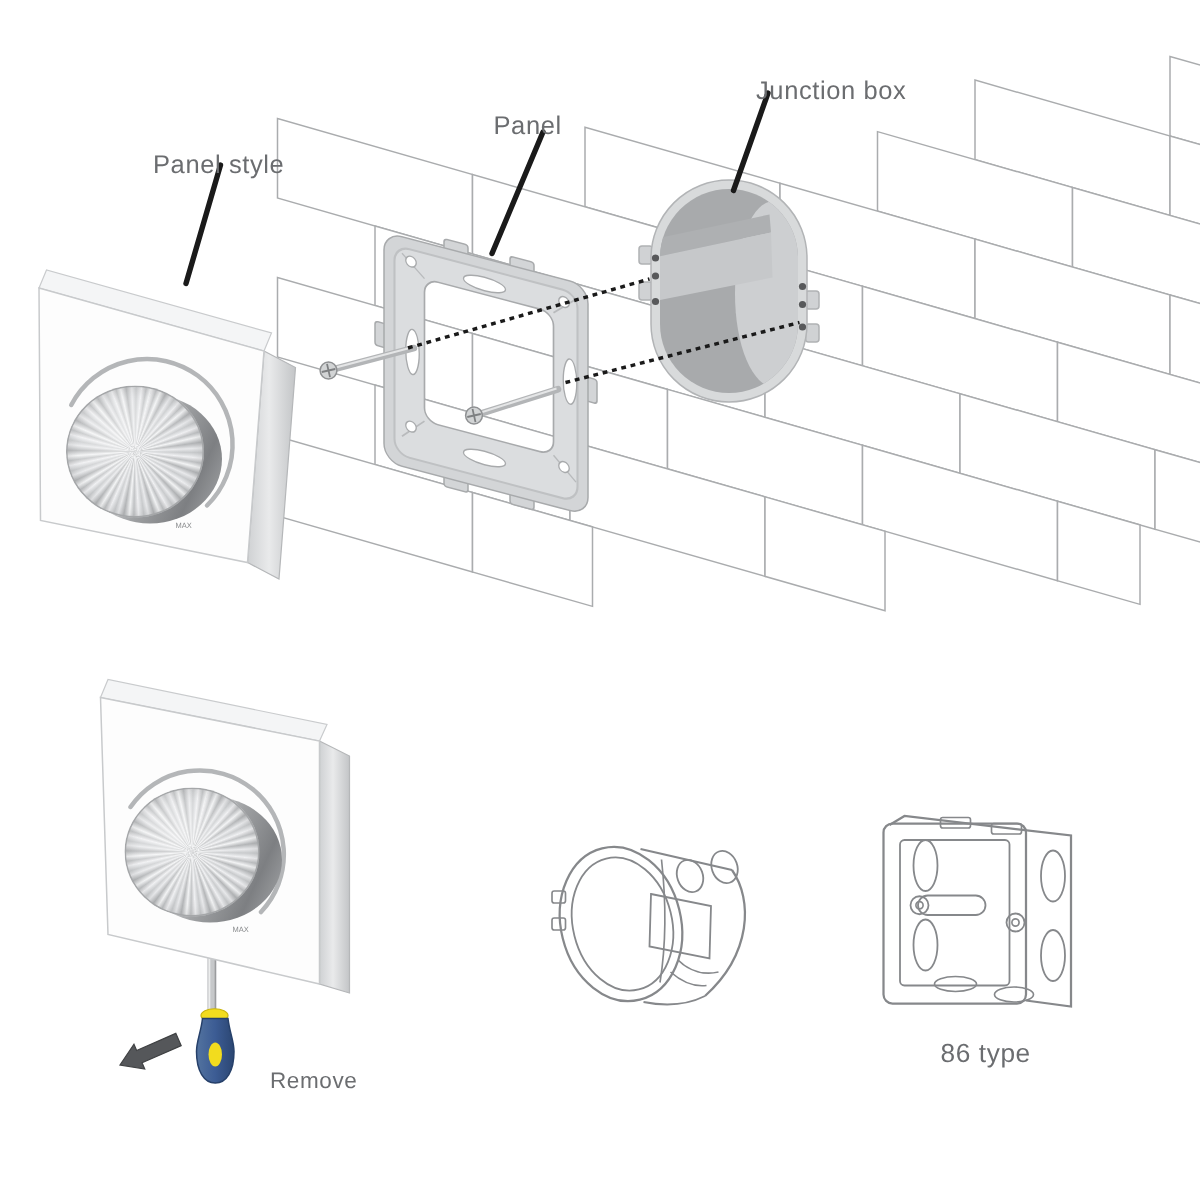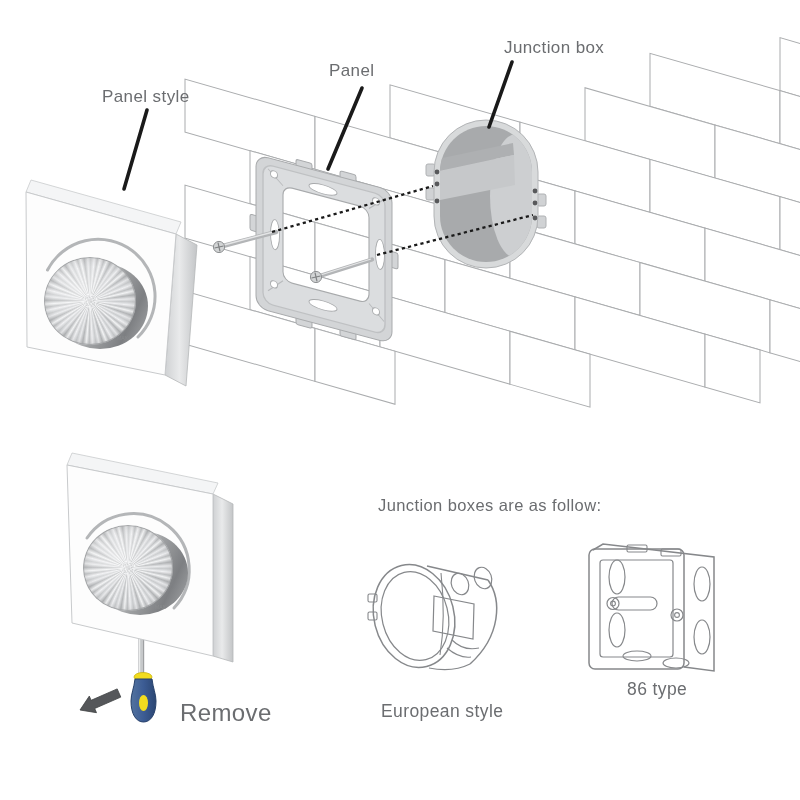--- a/index.html
+++ b/index.html
@@ -1,21 +1,21 @@
 <!DOCTYPE html>
 <html><head>
 <meta charset="utf-8">
 <style>
   html,body{margin:0;padding:0;background:#ffffff;}
   #stage{position:relative;width:800px;height:800px;background:#fff;overflow:hidden;
          font-family:"Liberation Sans",sans-serif;}
   #art{position:absolute;left:0;top:0;}
-  .lbl{position:absolute;color:#6b6d70;font-size:17px;letter-spacing:.4px;white-space:nowrap;}
+  .lbl{position:absolute;color:#6b6d70;font-size:17px;letter-spacing:.4px;white-space:nowrap;margin-top:13px;}
   .lbl.small{font-size:16.5px;}
-  .lbl.big{font-size:24px;}
+  .lbl.big{font-size:15px;}
   .lbl.cap{font-size:17.5px;}
   .lbl.tiny{font-size:5px;letter-spacing:0;color:#8a8c8e;}
   
   .knob-side{position:absolute;border-radius:50%;
      background:linear-gradient(115deg,#e0e1e3 30%,#9fa1a3 55%,#7d7f82 78%,#a9abad);}
   .knob-face{position:absolute;border-radius:50%;
      background:
        radial-gradient(circle at 40% 38%, rgba(255,255,255,.55) 0%, rgba(255,255,255,0) 55%),
        repeating-conic-gradient(from 15deg,#ececee 0deg,#c0c2c4 4deg,#f2f3f4 8deg,#b4b6b8 13deg,#e8e9eb 18deg,#c9cbcd 22deg,#f0f1f3 27deg);
      box-shadow: inset 0 0 0 1px #a5a7a9, inset 0 0 10px rgba(0,0,0,.14);}
@@ -237,16 +237,14 @@
   <div class="knob-face" id="knob-top-face"></div>
   <div class="knob-side" id="knob-bottom-side"></div>
   <div class="knob-face" id="knob-bottom-face"></div>
 
   <div class="lbl" id="lbl-panel-plate">Panel style</div>
   <div class="lbl" id="lbl-panel">Panel</div>
   <div class="lbl" id="lbl-junction-box">Junction box</div>
   <div class="lbl tiny" id="lbl-max-top">MAX</div>
   <div class="lbl tiny" id="lbl-max-bottom">MAX</div>
   <div class="lbl big" id="lbl-remove">Remove</div>
-  <div class="lbl small" id="lbl-heading">Junction boxes are as follow:</div>
-  <div class="lbl cap" id="lbl-european">European style</div>
   <div class="lbl cap" id="lbl-86type">86 type</div>
 </div>
 
 </body></html>

